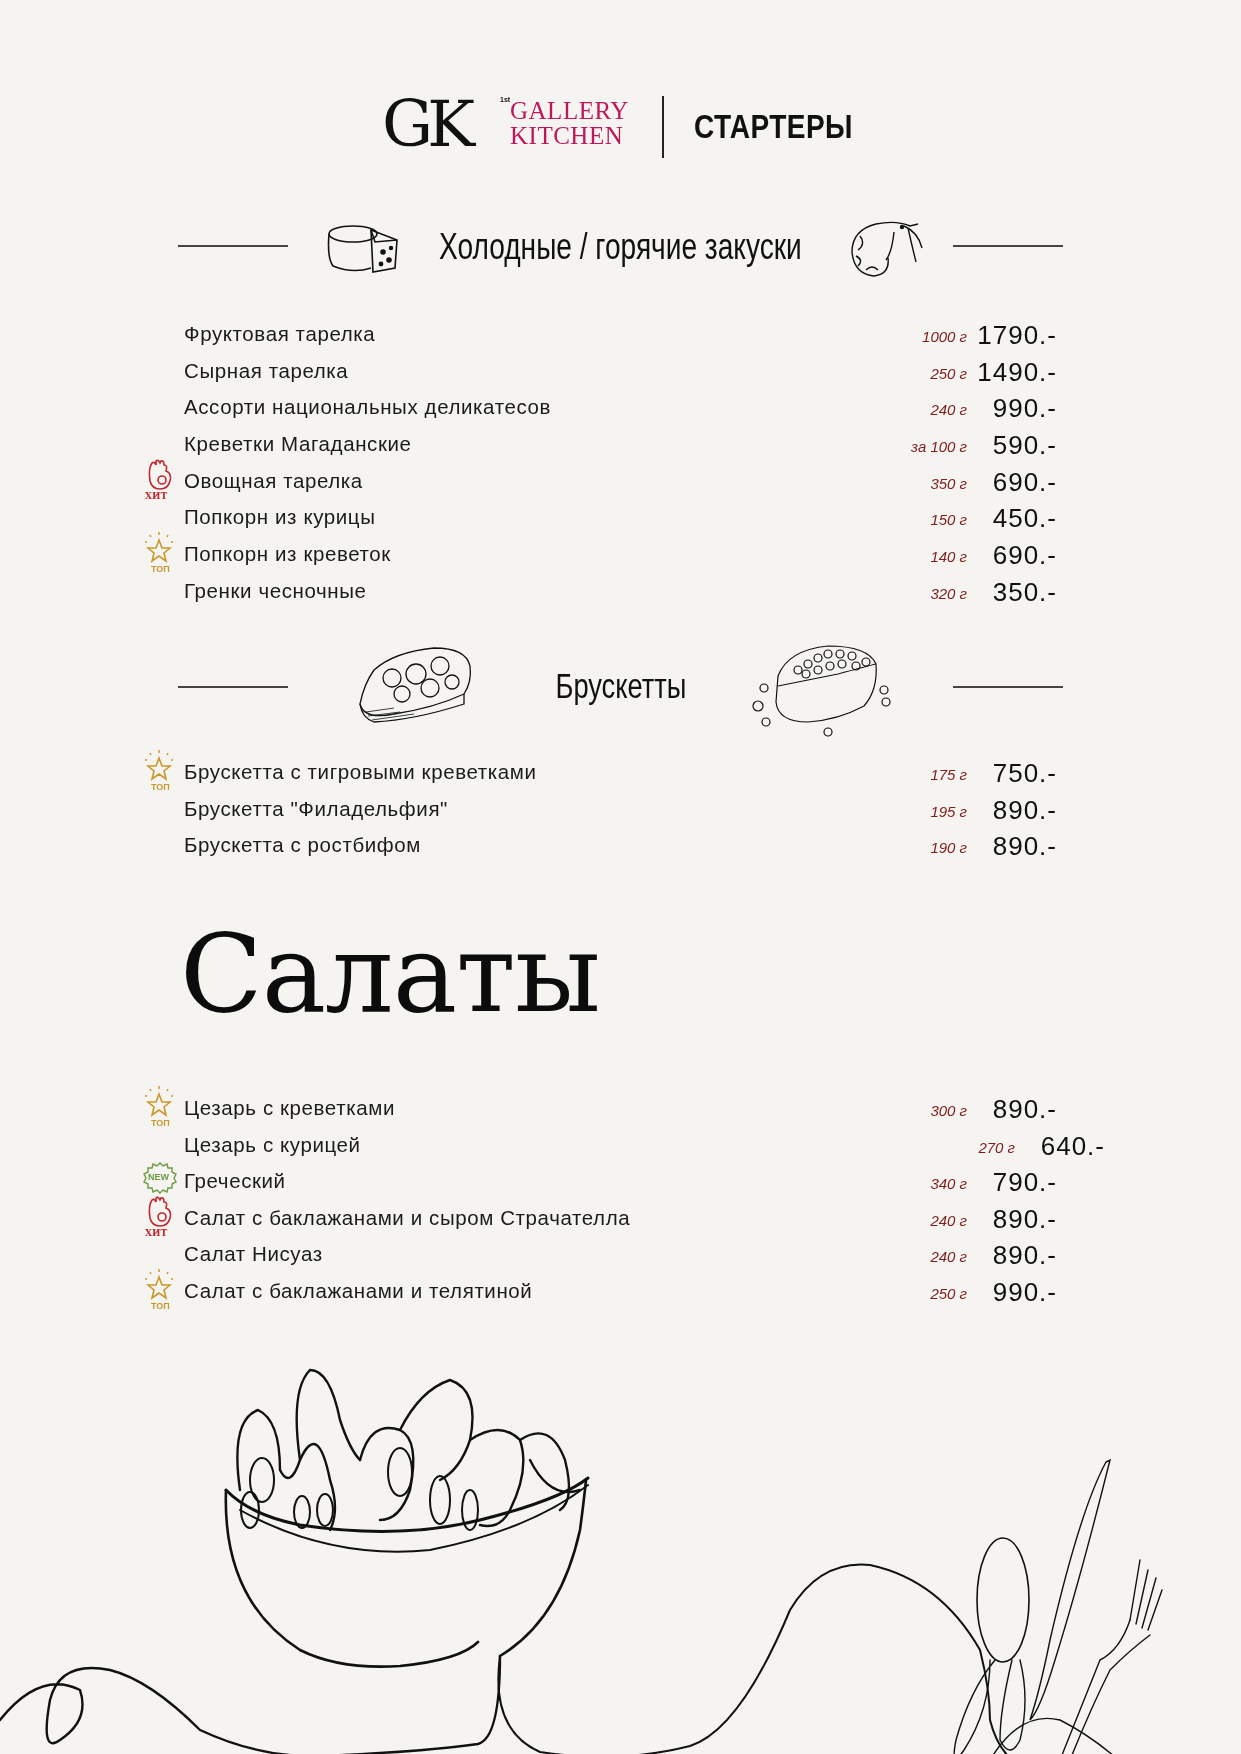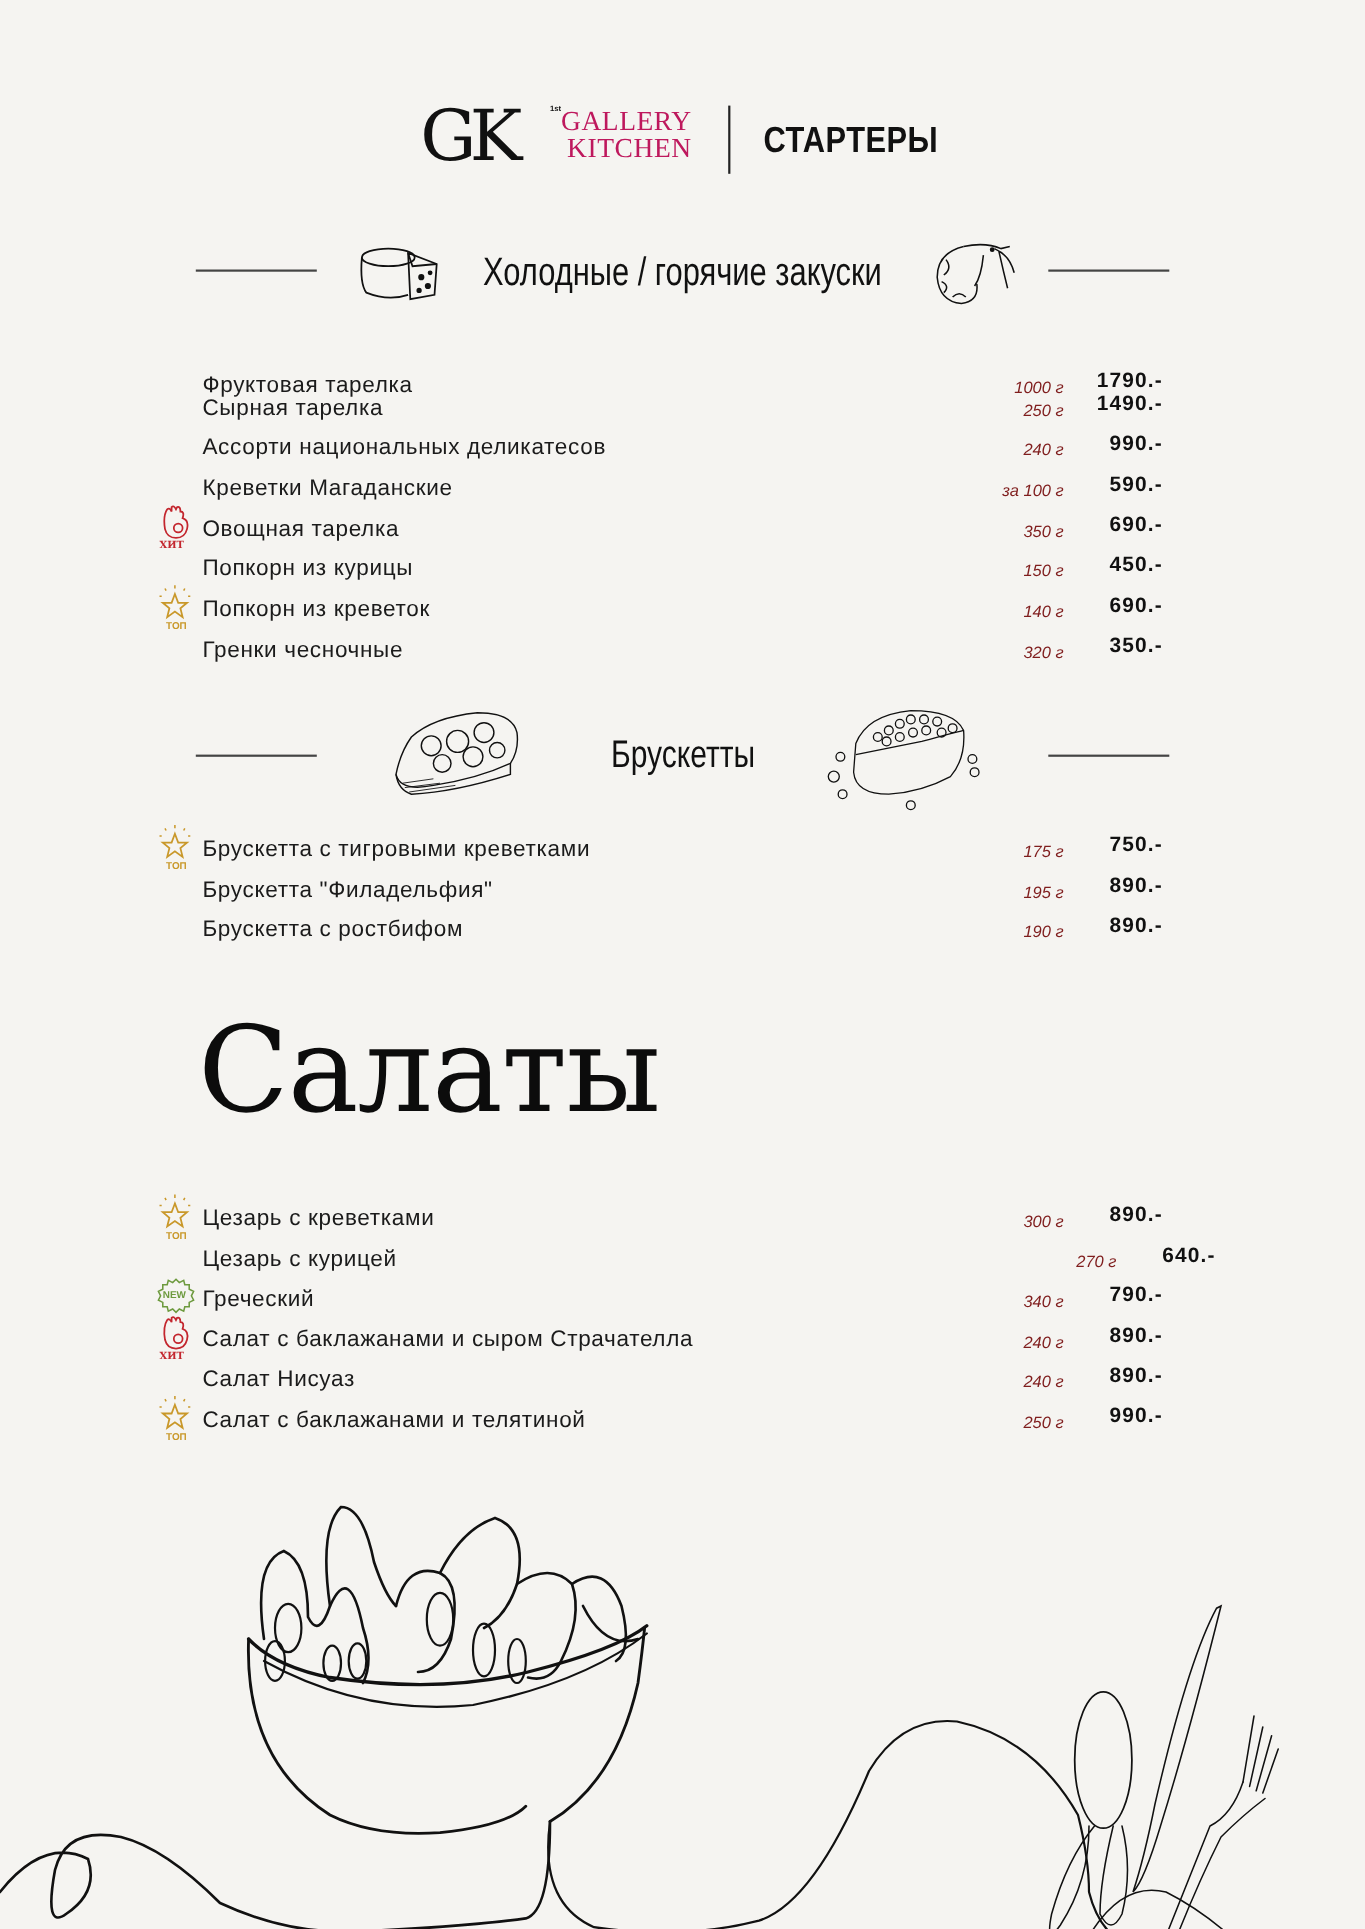--- a/index.html
+++ b/index.html
@@ -1,37 +1,37 @@
 <!DOCTYPE html>
 <html><head>
 <meta charset="utf-8">
 <style>
   html, body { margin:0; padding:0; }
   body {
     width:1241px; height:1754px; background:#f5f4f1; position:relative; overflow:hidden;
     font-family:"Liberation Sans", sans-serif; color:#111;
   }
-  .header { position:absolute; top:90px; left:0; width:997px; height:80px;text-align:right; }
+  .header { position:absolute; top:90px; left:0; width:997px; height:80px; }
   .logo-gk { position:absolute; left:382px; top:2px; font-family:"DejaVu Serif", serif; font-size:64px; letter-spacing:-6px; line-height:1; color:#111; }
   .logo-1st { position:absolute; left:500px; top:6px; font-size:7px; font-weight:bold; }
   .logo-text { position:absolute; left:510px; top:8px; font-family:"Liberation Serif", serif; font-size:25px; line-height:25px; letter-spacing:0.5px; color:#be185d; }
   .header-divider { position:absolute; left:662px; top:6px; width:2px; height:62px; background:#222; }
   .header-title { position:absolute; left:694px; top:18px; font-family:"Liberation Sans", sans-serif; font-size:33px; font-weight:bold; transform:scaleX(0.85); transform-origin:left; letter-spacing:0.5px; }
 
   .section-head { position:absolute; left:0; width:1241px; }
   .sh-line { position:absolute; height:2px; background:#444; width:110px; }
   .sh-title { position:absolute; left:0; width:1241px; text-align:center; font-family:"Liberation Sans", sans-serif; color:#111; }
   .sh-title span { display:inline-block; transform:scaleX(0.78); }
   .illus { position:absolute; }
 
   .menu { position:absolute; left:0; width:1241px; }
   .row { position:absolute; left:0; width:1241px; height:36px; }
   .row .name { position:absolute; left:184px; top:0; font-size:20.5px; letter-spacing:0.6px; color:#1b1b1b; white-space:nowrap; }
   .row .weight { position:absolute; right:274px; top:6px; font-size:15px; font-style:italic; color:#7f1d1d; white-space:nowrap; text-align:right; }
-  .row .price { position:absolute; right:184px; top:-2px; font-size:19px; font-weight:bold; letter-spacing:1px; color:#111; white-space:nowrap; text-align:left; }
+  .row .price { position:absolute; right:184px; top:-2px; font-size:26px; font-weight:normal; letter-spacing:1px; color:#111; white-space:nowrap; text-align:left; }
   .badge { position:absolute; left:142px; top:-12px; width:34px; height:46px; }
 
   .big-title { position:absolute; left:180px; top:920px; font-family:"DejaVu Serif", serif; font-size:108px; color:#0c0c0c; letter-spacing:-1px; line-height:1; }
   .bottom-art { position:absolute; left:0; top:1360px; width:1241px; height:394px; }
 </style>
 </head>
 <body>
 
 <div class="header">
   <div class="logo-gk">GK</div>
@@ -64,21 +64,21 @@
       <path d="M30 6 Q6 12 6 34 Q8 56 28 58 Q44 56 42 40"></path>
       <path d="M14 18 Q20 26 12 32 M10 38 Q18 42 12 48 M20 52 Q26 46 32 52"></path>
       <path d="M30 6 Q50 2 64 8 L72 6 M58 8 Q72 14 76 30 M62 10 Q66 28 70 44 M48 14 Q46 34 40 42"></path>
       <circle cx="56" cy="9" r="1.5" fill="#111"></circle>
     </svg>
   </div>
   <div class="sh-line" style="left:953px;top:25px;"></div>
 </div>
 
 <div class="menu">
-  <div class="row" style="top:322px;margin-top:16px;">
+  <div class="row" style="top:322px;">
     <span class="name">Фруктовая тарелка</span>
     <span class="weight">1000 г</span>
     <span class="price">1790.-</span>
   </div>
   <div class="row" style="top:359px;">
     <span class="name">Сырная тарелка</span>
     <span class="weight">250 г</span>
     <span class="price">1490.-</span>
   </div>
   <div class="row" style="top:395px;">

